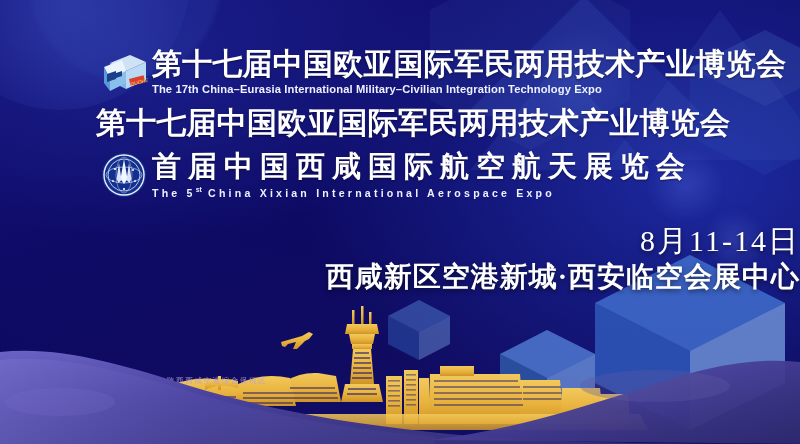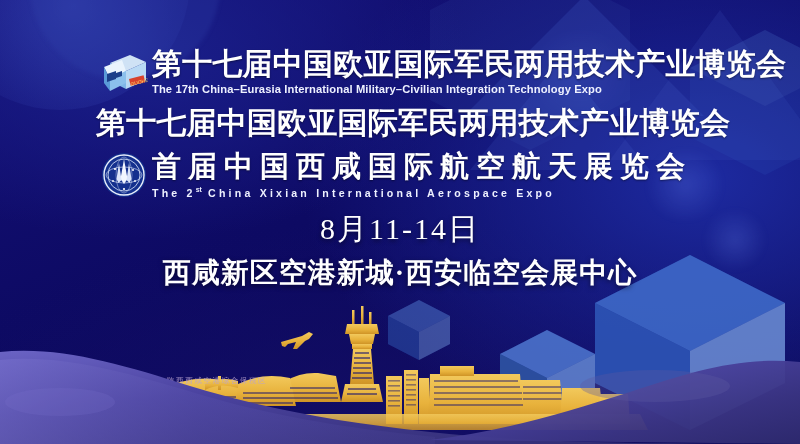--- a/index.html
+++ b/index.html
@@ -120,39 +120,38 @@
     white-space:nowrap;
     margin-top:5px;
     letter-spacing:.1px;
   }
   .en3{letter-spacing:3.2px;font-size:10.6px;}
   .en3 sup{font-size:7px;vertical-align:super;letter-spacing:0;}
 
   
   .datewrap{
     position:absolute;
-    left:0;right:0;top:212px;
-    text-align:center;
+    left:0;right:0;top:224px;
+    text-align:right;
   }
   .date{
     font-family:"Liberation Serif",serif;
     color:#ffffff;
     font-size:30px;
     letter-spacing:2px;
     line-height:1.15;
     text-shadow:0 2px 4px rgba(0,0,0,.5);
   }
   .venue{
     font-family:"Liberation Serif",serif;
     color:#ffffff;
     font-size:28px;
     font-weight:bold;
     letter-spacing:1px;
     line-height:1.3;
-    margin-top:8px;
     text-shadow:0 2px 5px rgba(0,0,0,.55);
   }
 
   
   .zone-label{
     position:absolute;
     left:167px;top:376px;
     font-size:7.5px;
     color:#b9a2cf;
     letter-spacing:1.6px;
@@ -393,21 +392,21 @@
           <circle cx="15" cy="18" r="1.1" fill="#ffffff"></circle>
           <circle cx="33" cy="19" r="1" fill="#ffffff"></circle>
           <circle cx="24" cy="38" r="1.1" fill="#ffffff"></circle>
           <circle cx="13" cy="30" r="0.9" fill="#ffffff"></circle>
           <circle cx="35" cy="30" r="0.9" fill="#ffffff"></circle>
         </svg>
       </div>
       <div class="title-text">
         <div class="cn cn3">首届中国西咸国际航空航天展览会</div>
         <div class="en en3">
-          <span>The 2</span><sup>st</sup>&nbsp;<span>China Xixian International  Aerospace Expo</span>
+          <span>The 5</span><sup>st</sup>&nbsp;<span>China Xixian International  Aerospace Expo</span>
         </div>
       </div>
     </div>
   </div>
 
   <div class="datewrap">
     <div class="date">8月11-14日</div>
     <div class="venue">西咸新区空港新城·西安临空会展中心</div>
   </div>
 

